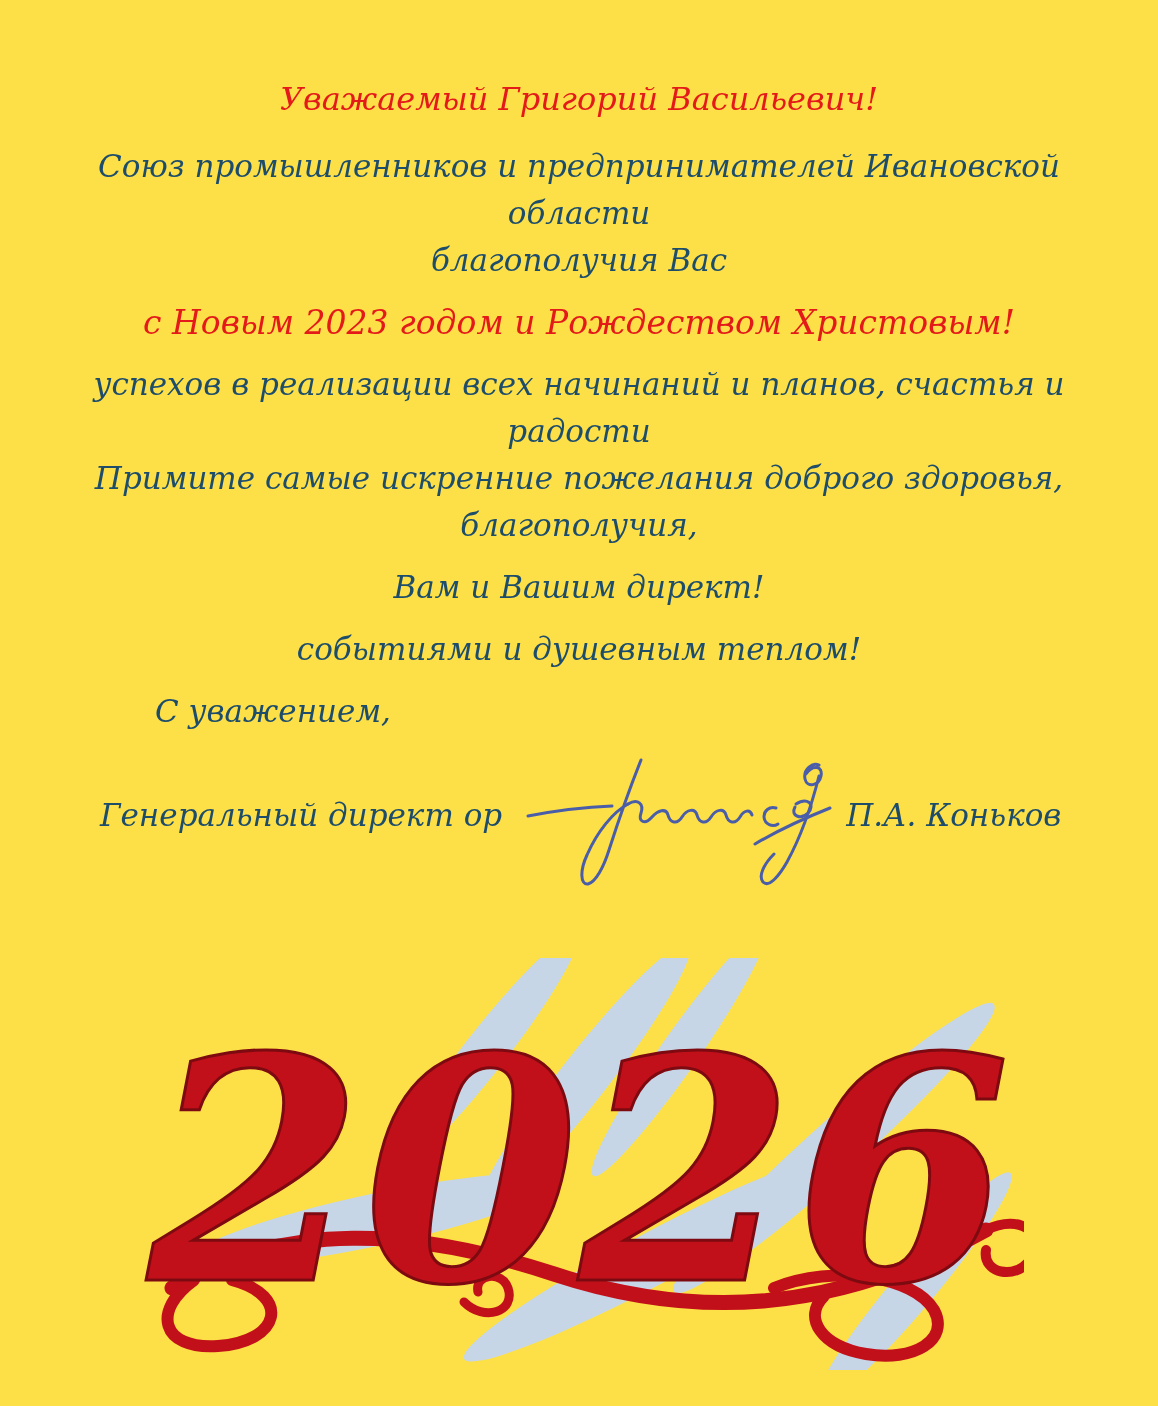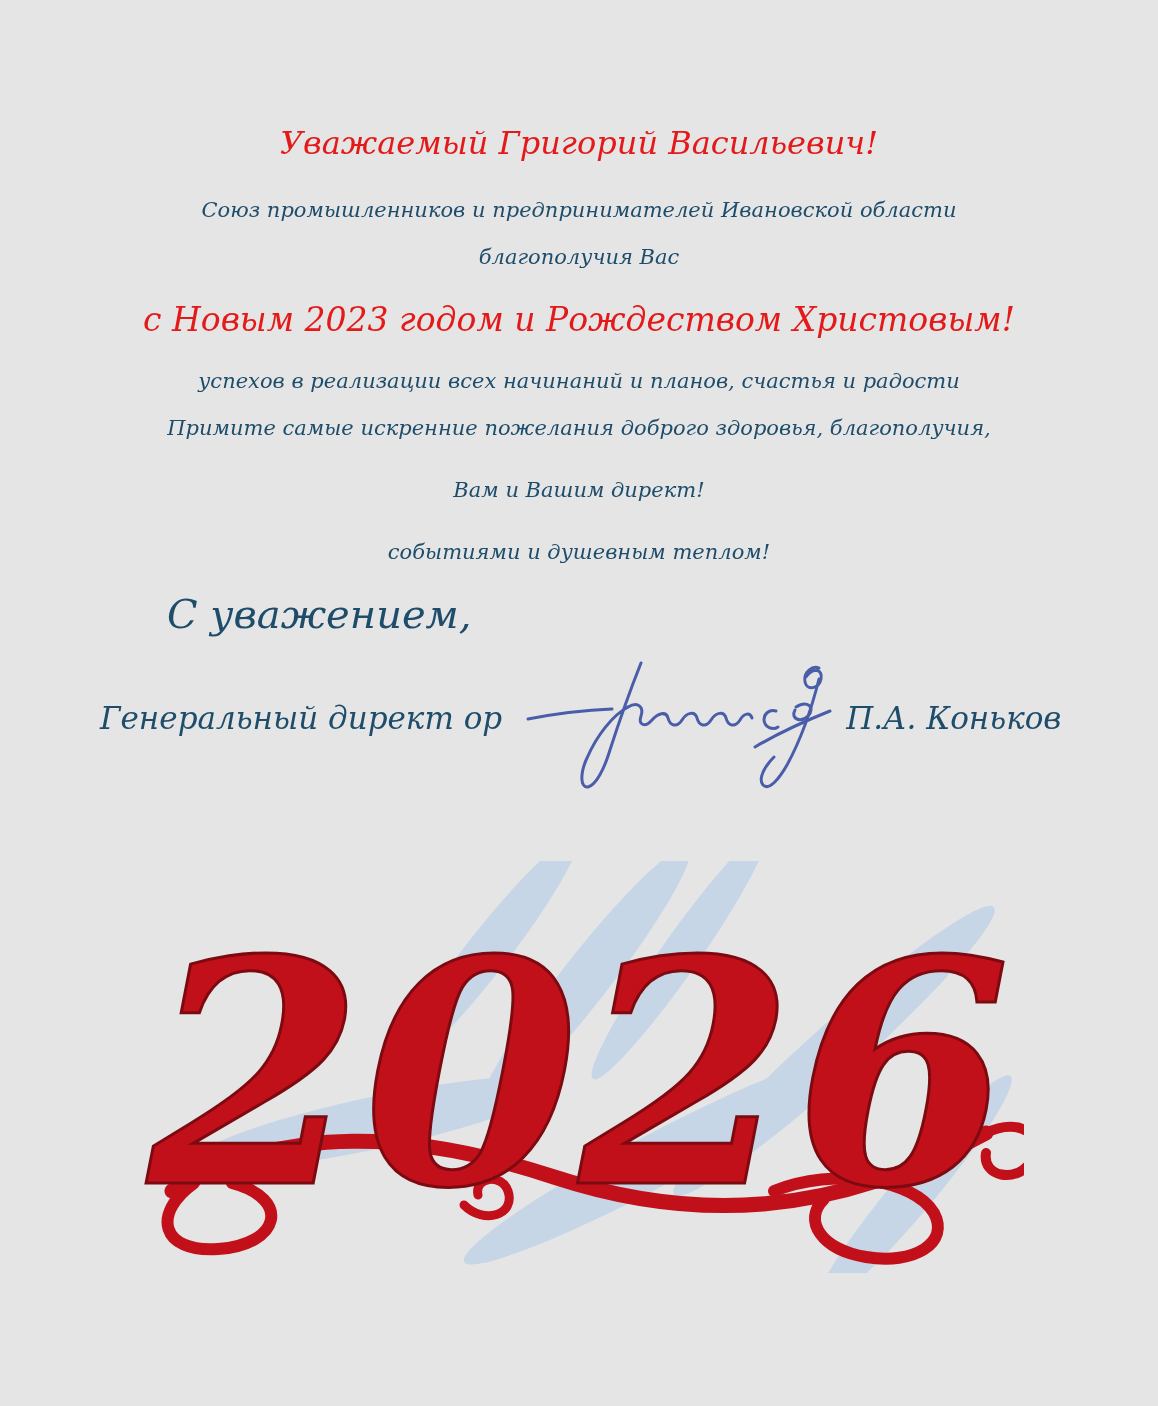--- a/index.html
+++ b/index.html
@@ -2,43 +2,43 @@
 <html lang="ru"><head>
 <meta charset="utf-8">
 <title>Поздравление</title>
 <style>
   html, body { margin: 0; padding: 0; background: #ffffff; }
   .page {
     position: relative;
     width: 1158px;
     height: 1406px;
     margin: 0 auto;
-    background: #e5e5e5;
+    background: #fde047;
     box-sizing: border-box;
-    padding-top: 120px;
+    padding-top: 76px;
     overflow: hidden;
     font-family: "DejaVu Serif", "Liberation Serif", serif;
     font-style: italic;
   }
   .line, .para div {
-    font-size: 21px;
+    font-size: 31px;
     line-height: 47px;
     text-align: center;
   }
   .line { margin: 0 58px 15px; }
   .para { margin: 0 58px 15px; }
   .red  { color: #e41a1a; }
   .blue { color: #1e4d6b; }
   .salutation { font-size: 32px; margin-bottom: 20px; }
   .holiday    { font-size: 33px; }
   .closing {
     text-align: left;
     padding-left: 155px;
-    margin: 12px;
-    font-size: 40px;
+    margin: 0;
+    font-size: 31px;
     line-height: 47px;
   }
   .sign-row {
     display: flex;
     justify-content: space-between;
     align-items: flex-start;
     padding: 0 118px 0 100px;
     margin-top: 57px;
     height: 122px;
     font-size: 31px;

